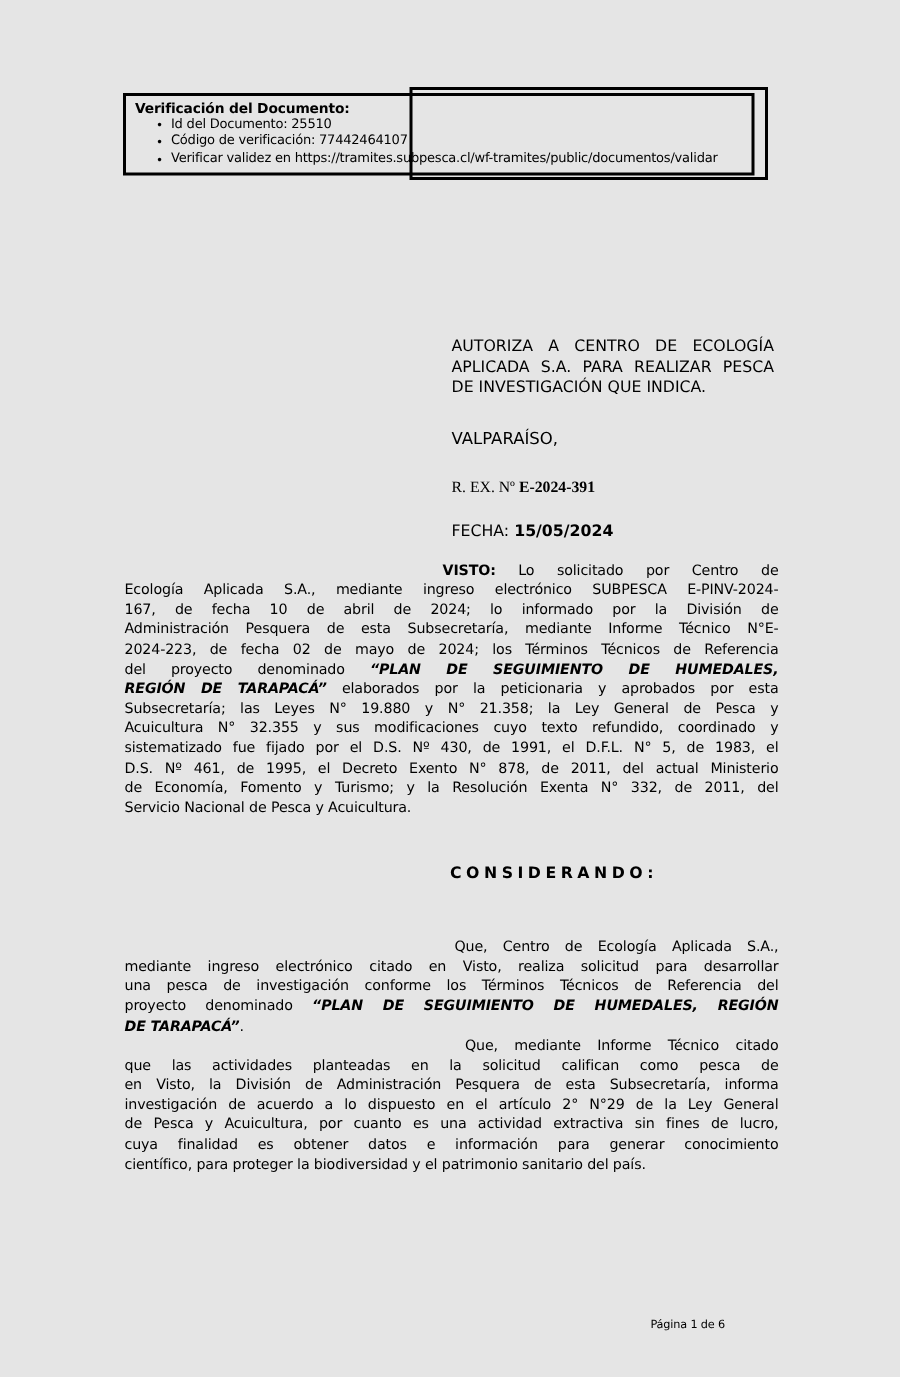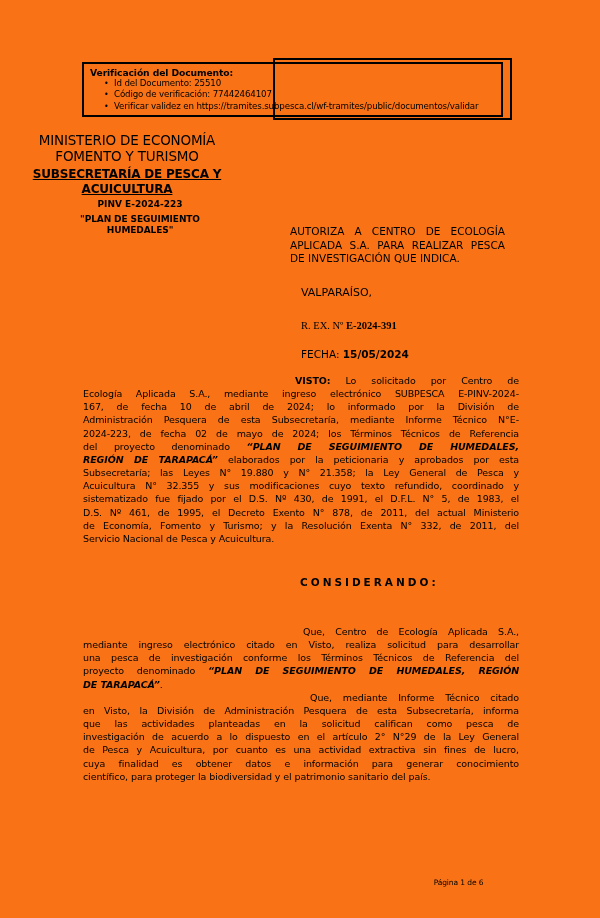--- a/index.html
+++ b/index.html
@@ -1,35 +1,35 @@
 <!DOCTYPE html>
 <html><head>
 <meta charset="utf-8">
 <style>
   html,body { margin:0; padding:0; background:#ffffff; }
   .page {
-    position:relative; width:600px; height:918px; background:#f97316;
+    position:relative; width:600px; height:918px; background:#e5e5e5;
     font-family:"DejaVu Sans", sans-serif; color:#000; overflow:hidden;
   }
   
   .rectA { position:absolute; left:82px; top:62px; width:421px; height:55px; border:2px solid #000; box-sizing:border-box; }
   .rectB { position:absolute; left:273px; top:58px; width:239px; height:62px; border:2px solid #000; box-sizing:border-box; }
   .vcontent { position:absolute; left:90px; top:67px; width:416px; }
   .vtitle { font-size:9.2px; font-weight:bold; letter-spacing:-0.1px; line-height:11px; }
   .vitem { display:flex; font-size:8.7px; letter-spacing:-0.15px; line-height:11.3px; }
   .vb { width:10px; margin-left:14px; flex:none; font-size:8px; }
   .vitxt { white-space:nowrap; }
   
   .ministry { position:absolute; left:22px; top:132px; width:210px; text-align:center; }
   .m1 { font-size:13.5px; line-height:16px; letter-spacing:-0.2px; }
   .subsec { margin-top:3px; font-size:12px; line-height:14.5px; font-weight:bold; text-decoration:underline; letter-spacing:-0.2px; }
   .pinv { margin-top:3px; font-size:9px; font-weight:600; line-height:11px; padding-left:26px; }
   .planshort { margin-top:4px; font-size:9px; font-weight:600; line-height:11px; padding-left:26px; letter-spacing:-0.1px; }
   
-  .rtitle { position:absolute; left:290px; top:225px; width:215px; font-size:10.5px; line-height:13.5px; }
+  .rtitle { position:absolute; left:301px; top:225px; width:215px; font-size:10.5px; line-height:13.5px; }
   .city   { position:absolute; left:301px; top:286px; font-size:11px; }
   .rex    { position:absolute; left:301px; top:320px; font-size:10.5px;font-family:Liberation Serif, serif; }
   .fecha  { position:absolute; left:301px; top:348px; font-size:10.5px; }
   .rex b, .fecha b { font-weight:bold; }
   
   .visto  { position:absolute; left:83px; top:374px; width:436px; font-size:9.5px; line-height:13.15px; letter-spacing:-0.1px; }
   .chead  { position:absolute; left:300px; top:576px; font-size:10.5px; font-weight:bold; letter-spacing:3px; }
   .consid { position:absolute; left:83px; top:625px; width:436px; font-size:9.5px; line-height:13.15px; letter-spacing:-0.1px; }
   .tline { text-align:justify; }
   .tline.jl { text-align-last:justify; }
@@ -54,30 +54,20 @@
     <div class="vitem">
       <span class="vb">•</span>
       <span class="vitxt">Código de verificación: 77442464107</span>
     </div>
     <div class="vitem">
       <span class="vb">•</span>
       <span class="vitxt">Verificar validez en https://tramites.subpesca.cl/wf-tramites/public/documentos/validar</span>
     </div>
   </div>
 
-  <div class="ministry">
-    <div class="m1">MINISTERIO DE ECONOMÍA</div>
-    <div class="m1">FOMENTO Y TURISMO</div>
-    <div class="subsec">
-      <div>SUBSECRETARÍA DE PESCA Y</div>
-      <div>ACUICULTURA</div>
-    </div>
-    <div class="pinv">PINV E-2024-223</div>
-    <div class="planshort">"PLAN DE SEGUIMIENTO HUMEDALES"</div>
-  </div>
 
   <div class="rtitle">
       <div class="tline jl"><span>AUTORIZA A CENTRO DE ECOLOGÍA</span></div>
       <div class="tline jl"><span>APLICADA S.A. PARA REALIZAR PESCA</span></div>
       <div class="tline"><span>DE INVESTIGACIÓN QUE INDICA.</span></div>
     </div>
   <div class="city">VALPARAÍSO,</div>
   <div class="rex">
     <span>R. EX. Nº </span><b>E-2024-391</b>
   </div>
@@ -101,22 +91,22 @@
       <div class="tline"><span>Servicio Nacional de Pesca y Acuicultura.</span></div>
     </div>
   <div class="chead">CONSIDERANDO:</div>
   <div class="consid">
       <div class="tline jl" style="padding-left: 220px;"><span>Que, Centro de Ecología Aplicada S.A.,</span></div>
       <div class="tline jl"><span>mediante ingreso electrónico citado en Visto, realiza solicitud para desarrollar</span></div>
       <div class="tline jl"><span>una pesca de investigación conforme los Términos Técnicos de Referencia del</span></div>
       <div class="tline jl"><span>proyecto denominado </span><span class="bold ital">“PLAN DE SEGUIMIENTO DE HUMEDALES, REGIÓN</span></div>
       <div class="tline"><span class="bold ital">DE TARAPACÁ”</span><span>.</span></div>
       <div class="tline jl" style="padding-left: 227px;"><span>Que, mediante Informe Técnico citado</span></div>
+      <div class="tline jl"><span>que las actividades planteadas en la solicitud califican como pesca de</span></div>
       <div class="tline jl"><span>en Visto, la División de Administración Pesquera de esta Subsecretaría, informa</span></div>
-      <div class="tline jl"><span>que las actividades planteadas en la solicitud califican como pesca de</span></div>
       <div class="tline jl"><span>investigación de acuerdo a lo dispuesto en el artículo 2° N°29 de la Ley General</span></div>
       <div class="tline jl"><span>de Pesca y Acuicultura, por cuanto es una actividad extractiva sin fines de lucro,</span></div>
       <div class="tline jl"><span>cuya finalidad es obtener datos e información para generar conocimiento</span></div>
       <div class="tline"><span>científico, para proteger la biodiversidad y el patrimonio sanitario del país.</span></div>
     </div>
 
   <div class="footer">Página 1 de 6</div>
 </div>
 
 </body></html>

